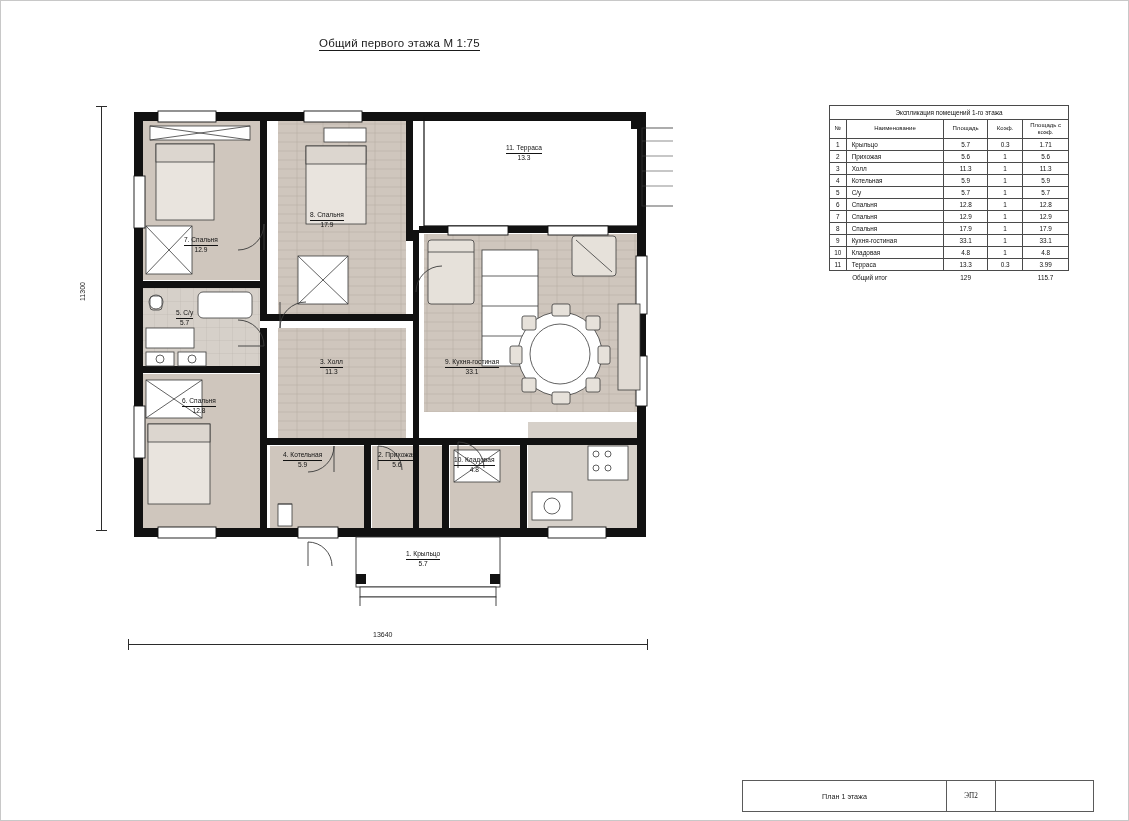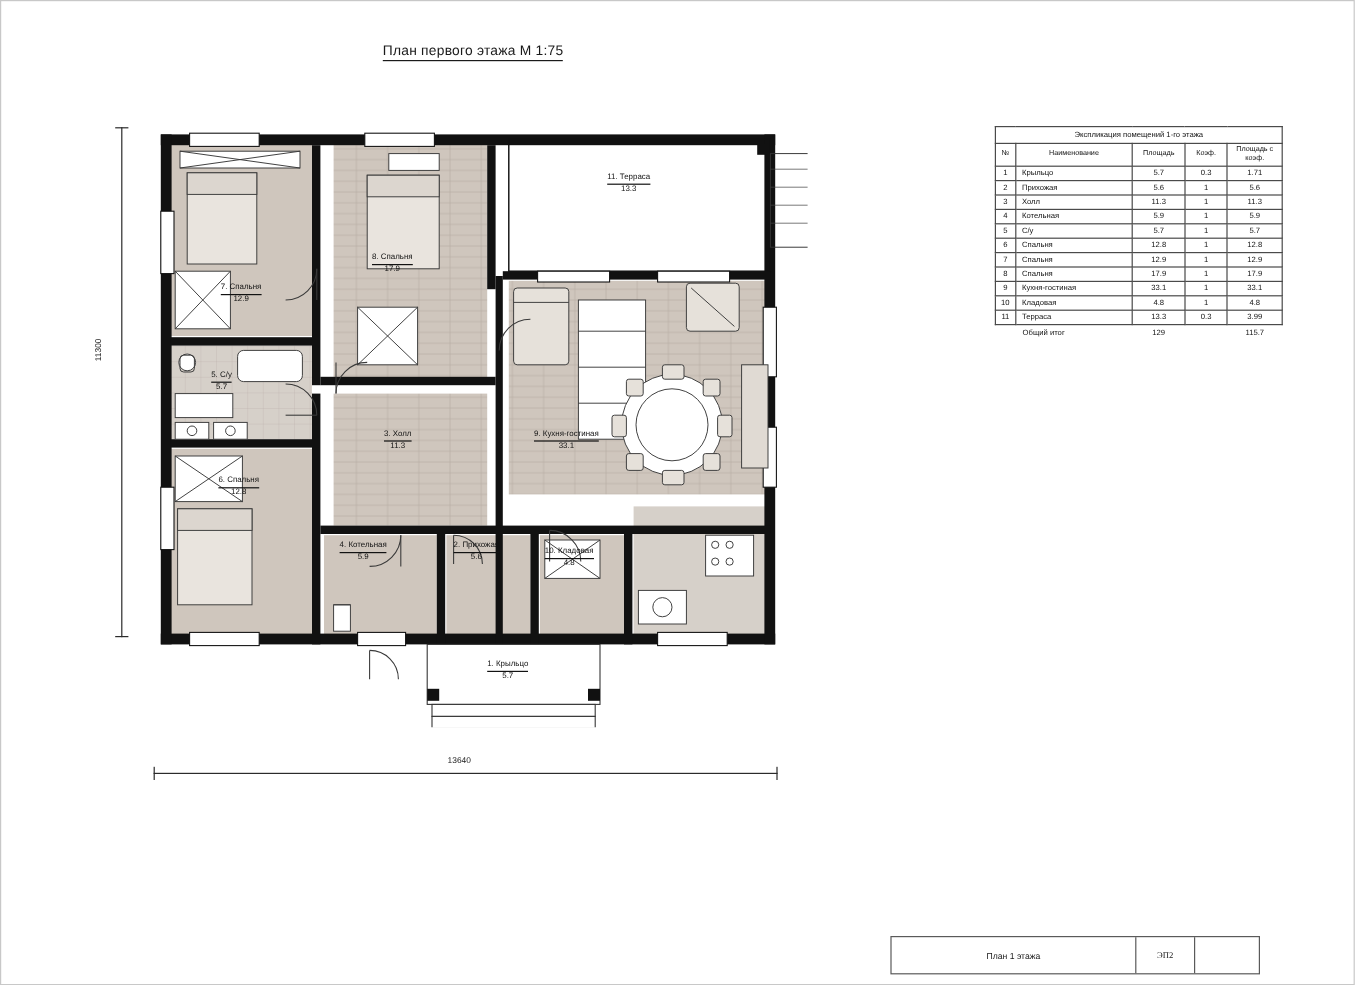--- a/index.html
+++ b/index.html
@@ -140,21 +140,21 @@
     border: none;
     padding-top: 3px;
     font-size: 6.4px;
   }
   .spec .total-row .c-name { text-align: left; padding-left: 6px; }
 
   
   .stamp {
     position: absolute;
     left: 741px; top: 779px;
-    width: 308px; height: 32px;
+    width: 352px; height: 32px;
     border: 1px solid #5a5a5a;
     box-sizing: border-box;
     display: flex;
     font-size: 7.2px;
   }
   .stamp .s1 {
     flex: 0 0 203px;
     display: flex; align-items: center; justify-content: center;
     border-right: 1px solid #5a5a5a;
   }
@@ -164,21 +164,21 @@
     border-right: 1px solid #5a5a5a;
     font-family: Liberation Serif, serif;
   }
   .stamp .s3 { flex: 1; }
 </style>
 </head>
 <body>
 
 <div class="sheet">
 
-  <div class="plan-title">План первого этажа М 1:75</div>
+  <div class="plan-title">Общий первого этажа М 1:75</div>
 
   <div class="dim-v"></div>
   <div class="dim-v-label">11300</div>
 
   <div class="dim-h"></div>
   <div class="dim-h-label">13640</div>
 
   <div class="plan-wrap">
     <svg width="545" height="500" viewBox="0 0 545 500">
       <defs>

